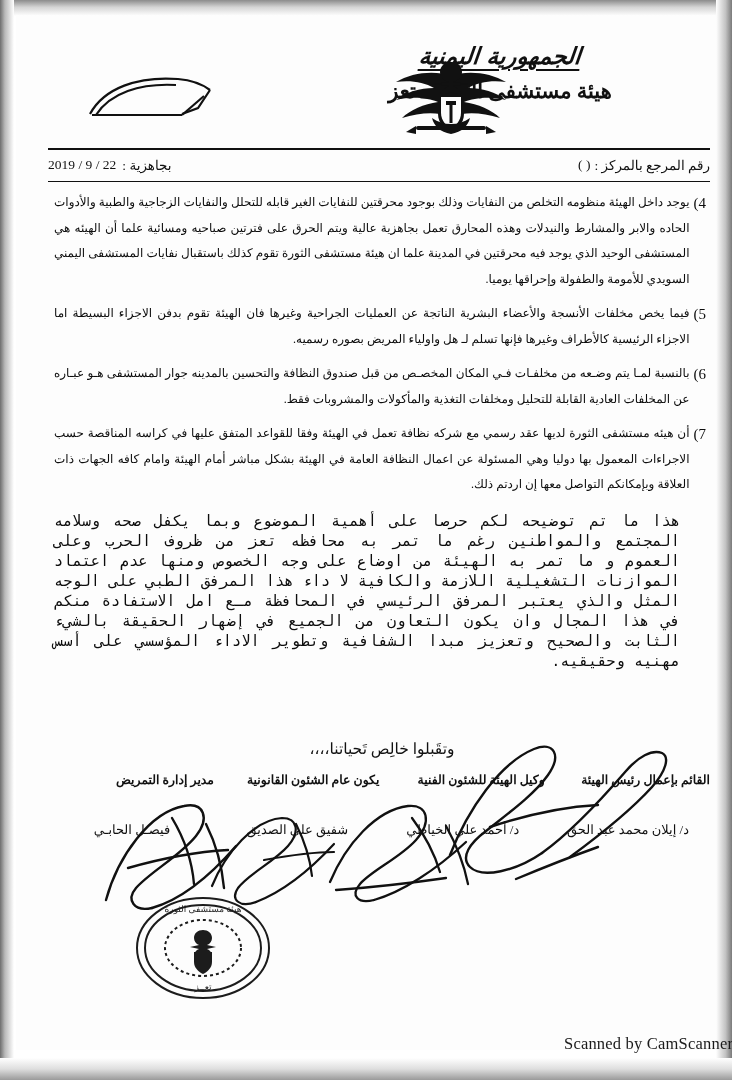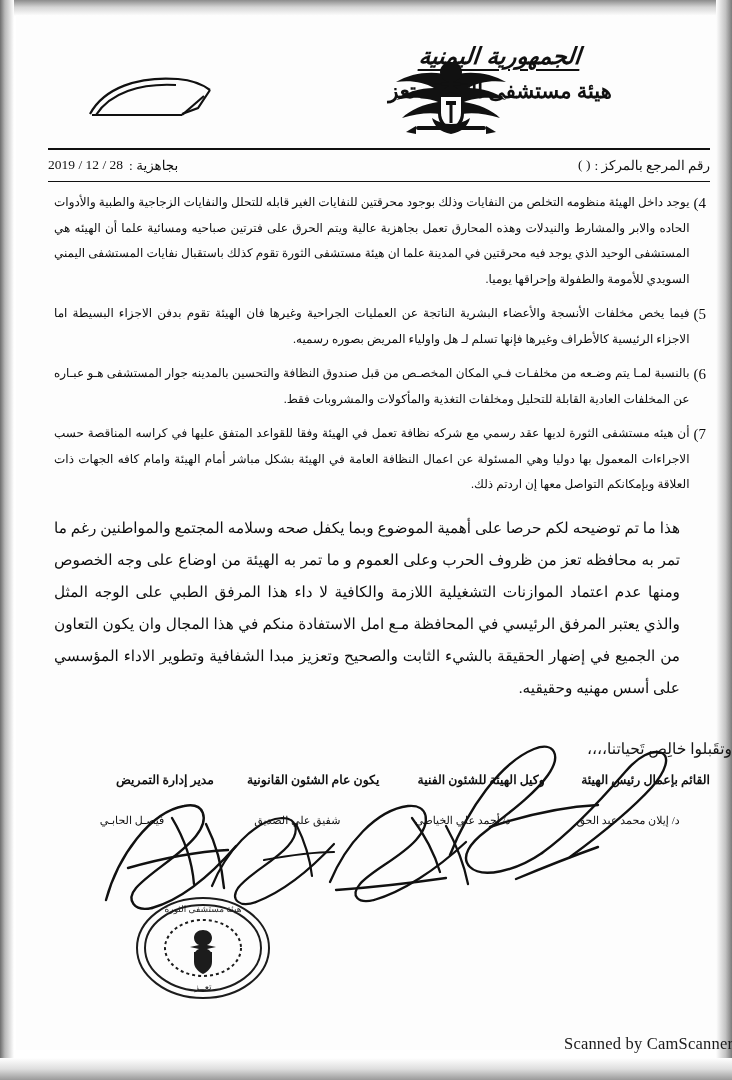--- a/index.html
+++ b/index.html
@@ -149,34 +149,35 @@
   }
   .num-text {
     flex: 1 1 auto;
     font-size: 12px;
     line-height: 25.5px;
     text-align: justify;
     text-align-last: right;
   }
   .para {
     font-size: 15.3px;
-    line-height: 32px;
+    line-height: 20px;
     text-align: justify;
     text-align-last: right;
     margin: 14px 0 0 0;
     padding-right: 26px;
+    font-family: Liberation Mono, monospace;
   }
 
   
   .closing {
     position: absolute;
     top: 740px;
     right: 0;
     width: 700px;
-    text-align: right;
+    text-align: center;
     font-size: 15.5px;
     color: #111;
   }
 
   
   .sig-row {
     position: absolute;
     top: 772px;
     right: 22px;
     width: 660px;
@@ -189,22 +190,22 @@
     text-align: center;
   }
   .sig-title {
     font-size: 12.4px;
     font-weight: bold;
     color: #111;
     line-height: 16px;
     text-align: right;
   }
   .sig-name {
-    margin-top: 24px;
-    font-size: 11px;
+    margin-top: 34px;
+    font-size: 13px;
     color: #111;
     line-height: 16px;
   }
 
   
   .scribble {
     position: absolute;
     pointer-events: none;
   }
   .stamp {
@@ -281,21 +282,21 @@
   </svg>
 
   <div class="rule-top"></div>
   <div class="ref-line">
     <div class="ref-right">
       <span>رقم المرجع بالمركز :</span>
       <span>(                    )</span>
     </div>
     <div class="ref-left">
       <span>بجاهزية  :</span>
-      <span>28 / 12 / 2019</span>
+      <span>22 / 9 / 2019</span>
     </div>
   </div>
   <div class="rule-mid"></div>
 
   <div class="body-area">
 
     <div class="num-item">
       <div class="num-label">4)</div>
       <div class="num-text">يوجد داخل الهيئة منظومه التخلص من النفايات وذلك بوجود محرقتين للنفايات الغير قابله للتحلل والنفايات الزجاجية والطبية والأدوات الحاده والابر والمشارط والنيدلات وهذه المحارق تعمل بجاهزية عالية ويتم الحرق على فترتين صباحيه ومسائية علما أن الهيئه هي المستشفى الوحيد الذي يوجد فيه محرقتين في المدينة علما ان هيئة مستشفى الثورة تقوم كذلك باستقبال نفايات المستشفى اليمني السويدي للأمومة والطفولة وإحراقها يوميا.</div>
     </div>

